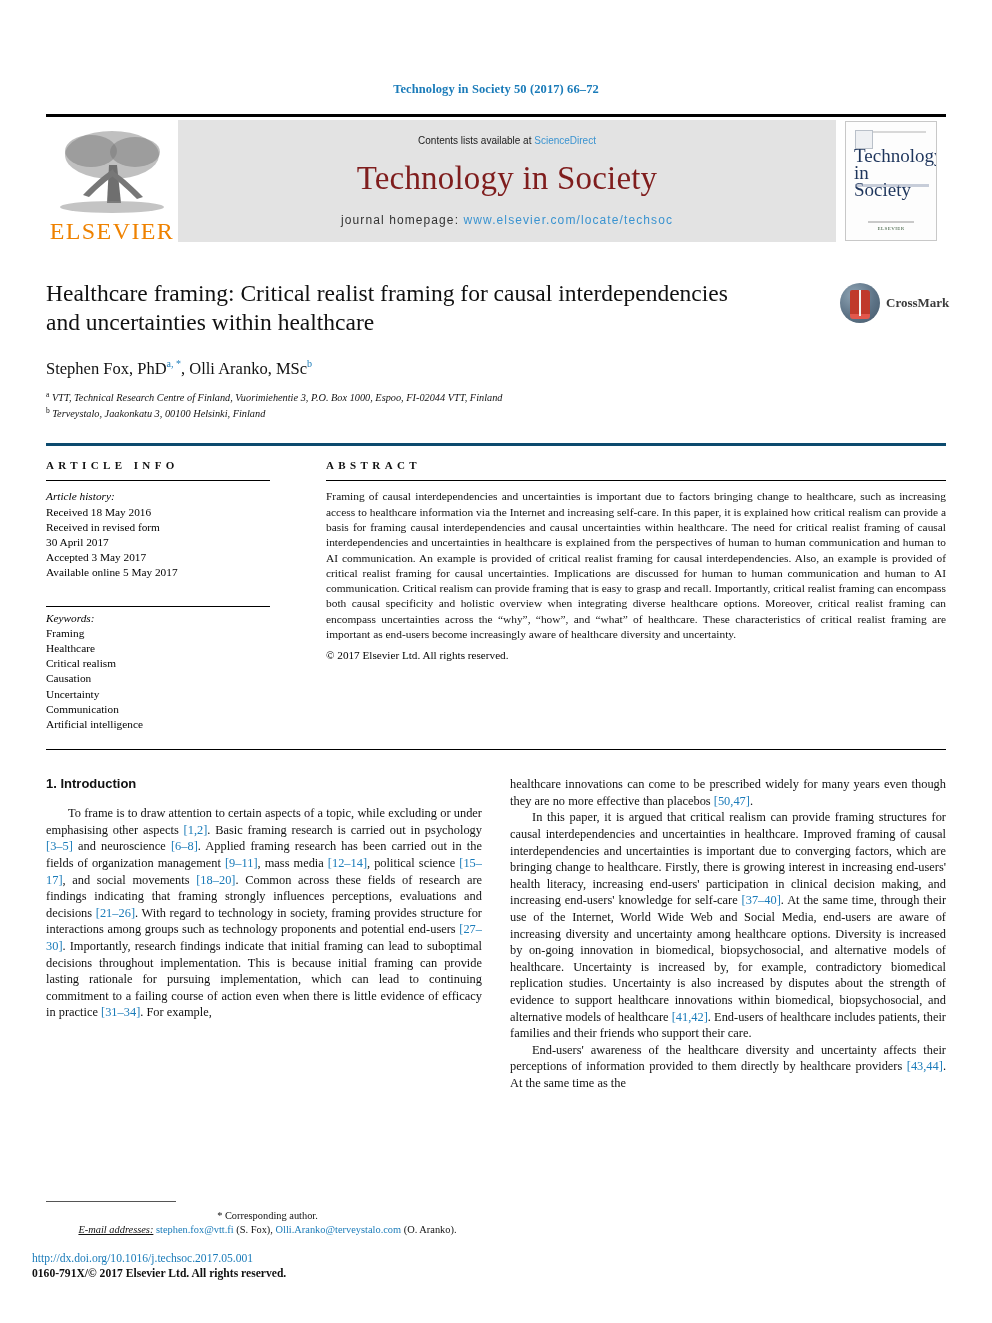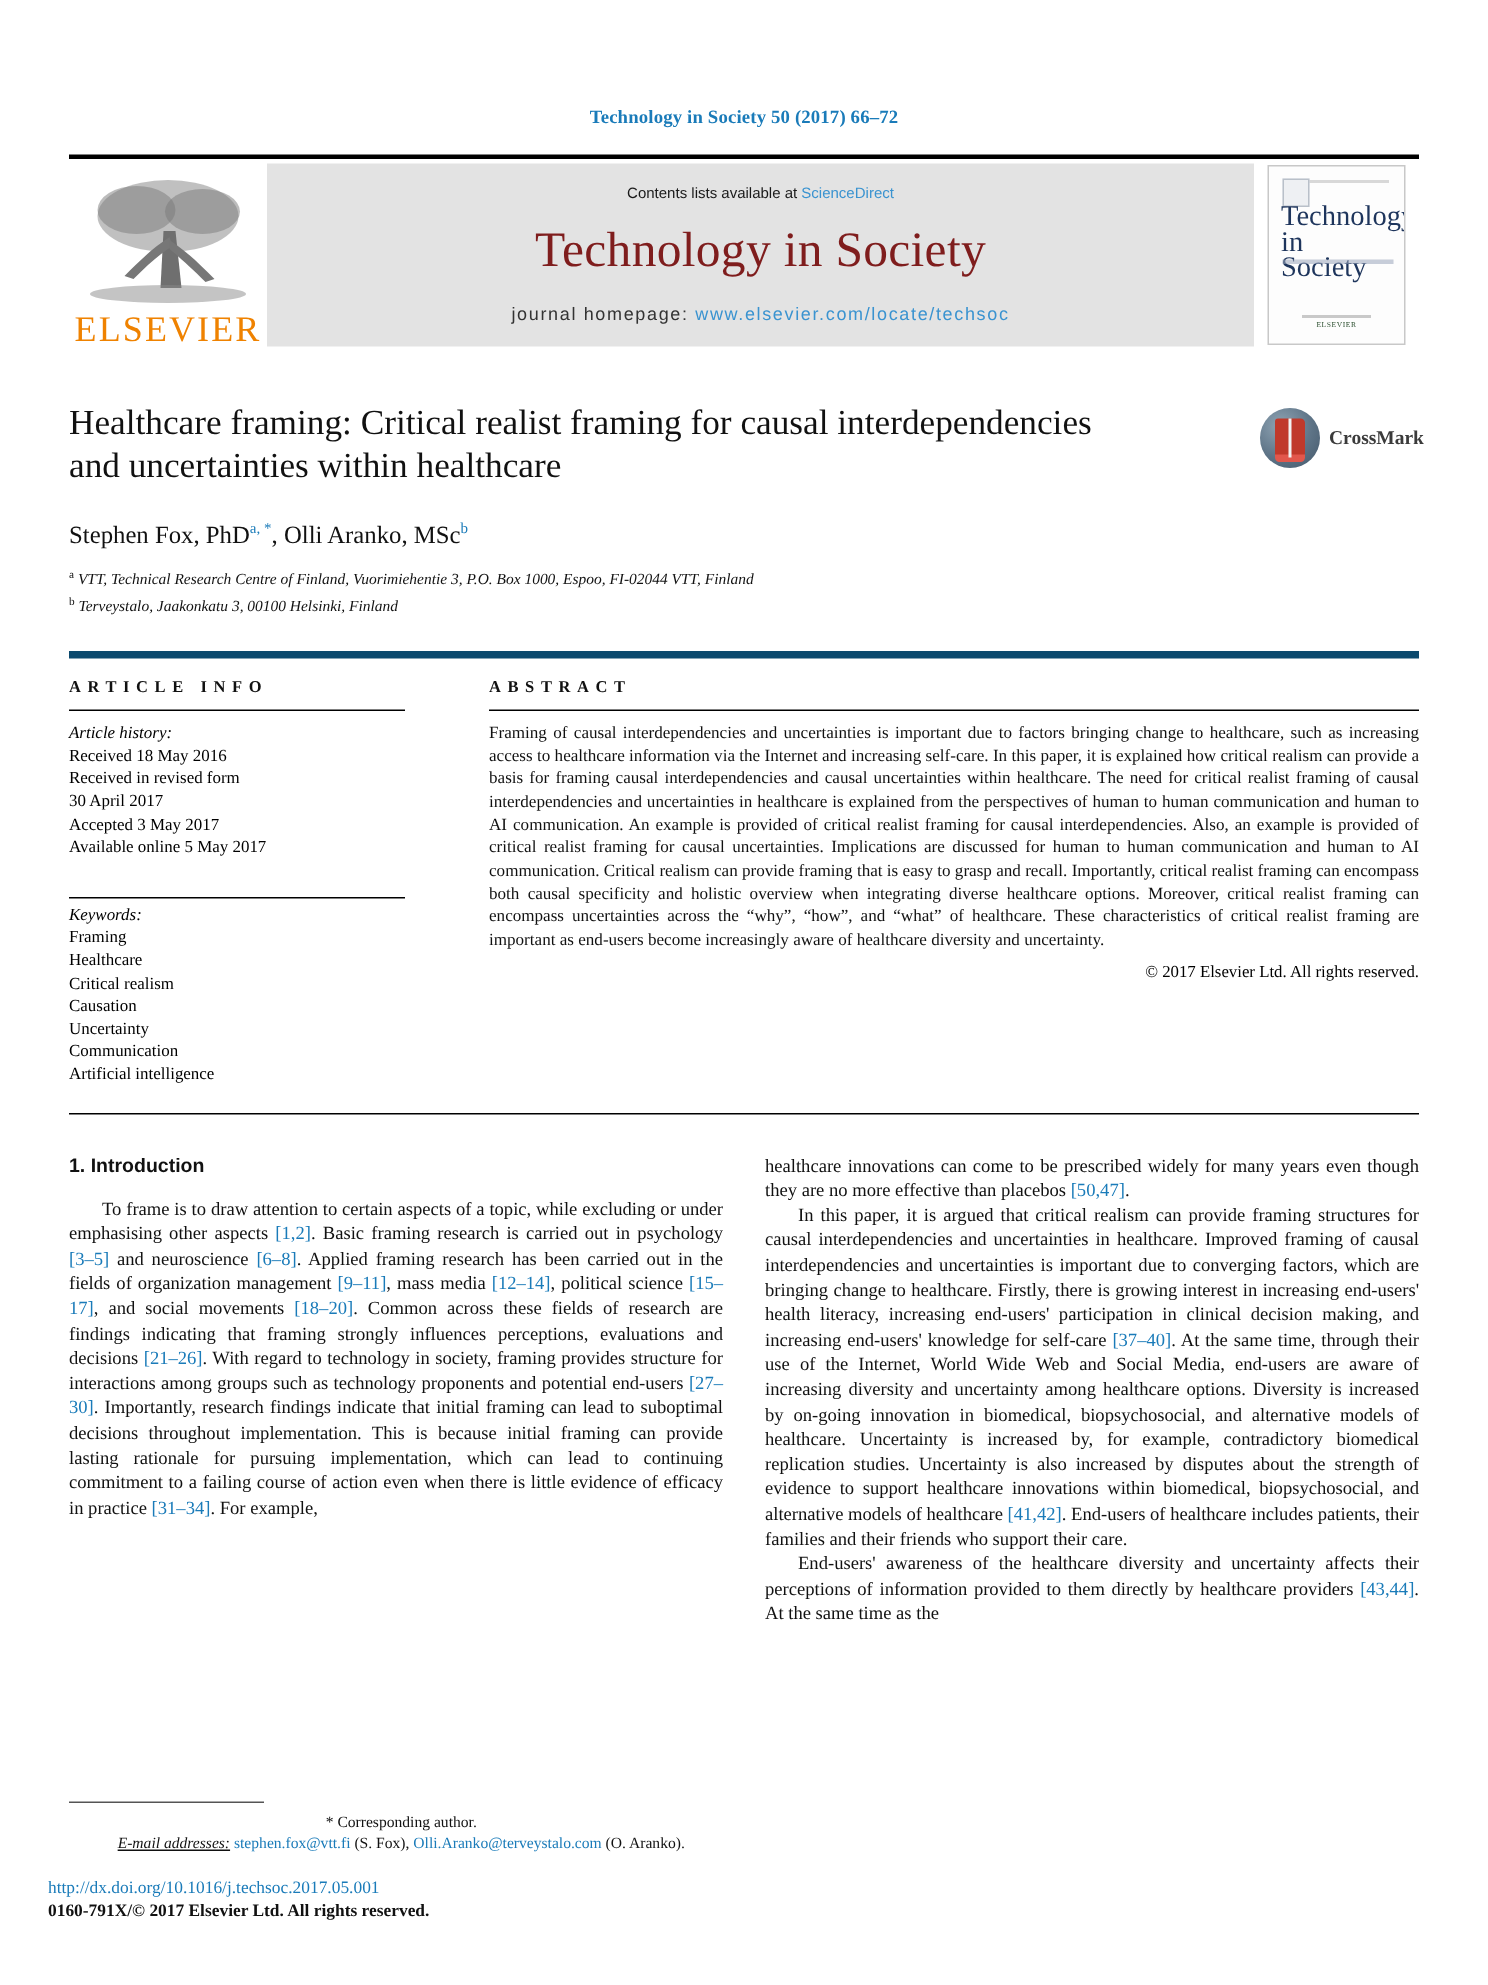--- a/index.html
+++ b/index.html
@@ -13,21 +13,21 @@
     font-family: "Liberation Serif", serif;
     color: #000000;
     position: relative;
     overflow: hidden;
   }
   .page {
     width: 992px;
     height: 1299px;
     position: relative;
     box-sizing: border-box;
-    padding: 1px 46px;
+    padding: 12px 46px;
   }
 
   
   .running-head {
     text-align: center;
     color: #1a7bb9;
     font-family: "Liberation Serif", serif;
     font-size: 12.5px;
     font-weight: bold;
     padding-top: 70px;
@@ -239,21 +239,21 @@
     color: #111;
   }
   .affiliations sup {
     font-style: normal;
     font-size: 7.5px;
   }
 
   
   .info-abstract {
     margin-top: 22px;
-    border-top: 5px solid #0c4a6e;
+    border-top: 3px solid #0c4a6e;
     padding-top: 13px;
     display: flex;
     gap: 28px;
   }
   .col-info {
     width: 252px;
     flex: 0 0 252px;
   }
   .col-abstract {
     flex: 1 1 auto;
@@ -282,21 +282,21 @@
   }
   .kw-block { margin-top: 25px; }
   .kw-rule { width: 224px; border-top: 1px solid #000; margin-bottom: 4px;}
   .abstract-text {
     font-size: 11.4px;
     line-height: 15.3px;
     text-align: justify;
     color: #111;
   }
   .abstract-rights {
-    text-align: right;
+    text-align: left;
     font-size: 11.2px;
     margin-top: 7px;
   }
 
   
   .body-rule {
     border-top: 1px solid #000;
     margin-top: 17px;
   }
   .body-cols {

